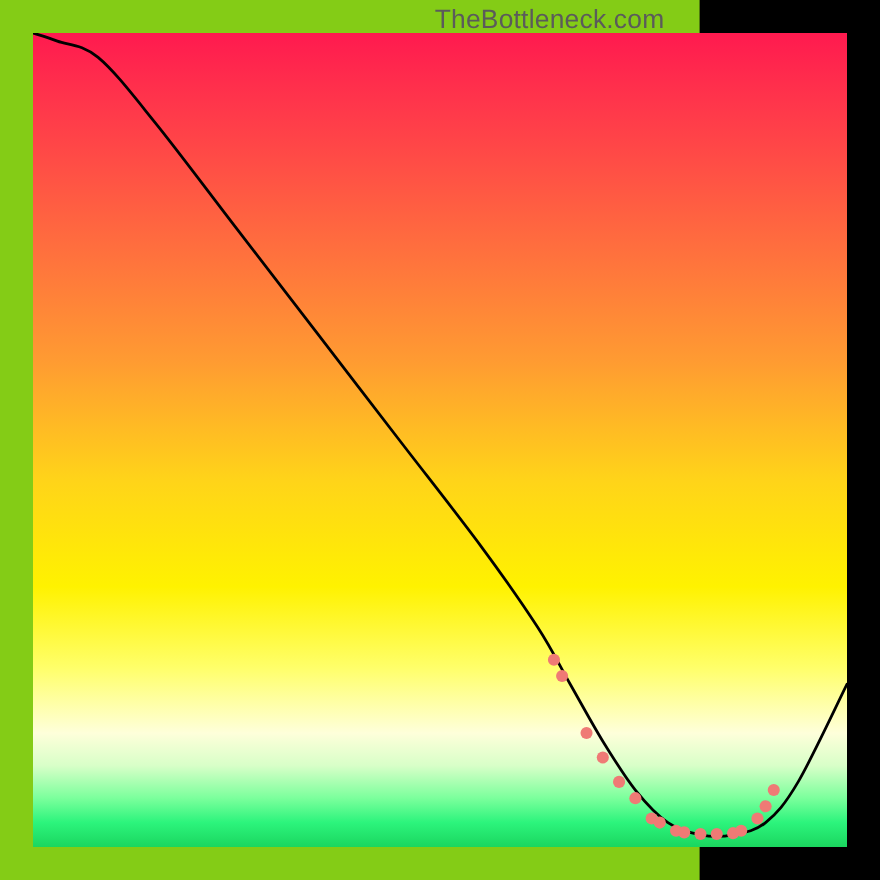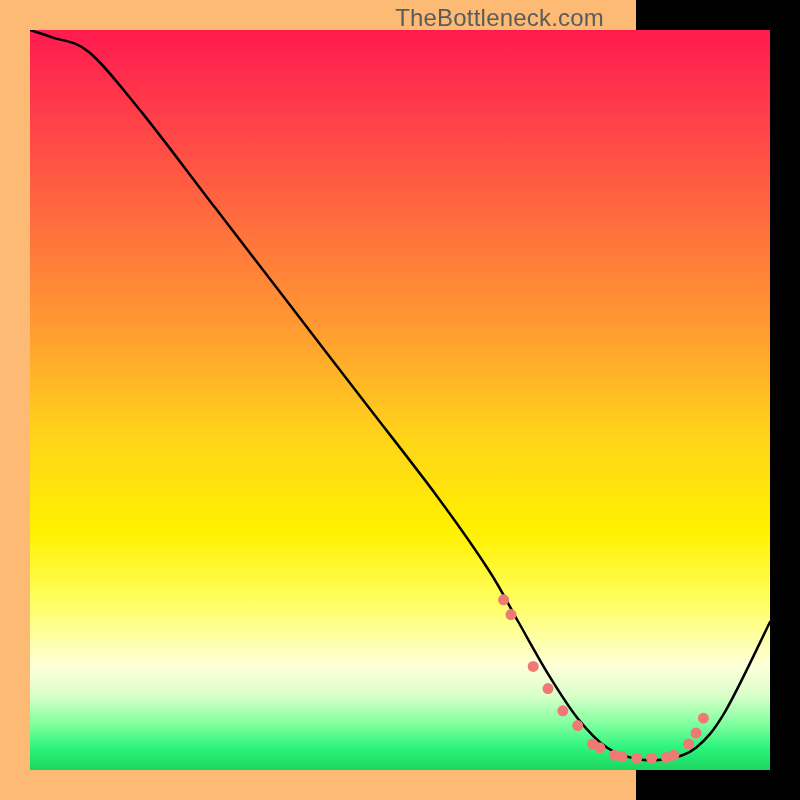--- a/index.html
+++ b/index.html
@@ -10,21 +10,21 @@
     background: #000;
     overflow: hidden;
     font-family: Arial, Helvetica, sans-serif;
   }
   .frame {
     position: absolute;
     left: 0;
     top: 0;
     width: 636px;
     height: 800px;
-    background: #fdba74;
+    background: #84cc16;
   }
   .plot {
     position: absolute;
     left: 30px;
     top: 30px;
     width: 740px;
     height: 740px;
     background: linear-gradient(
       to bottom,
       #ff1a4f 0%,

